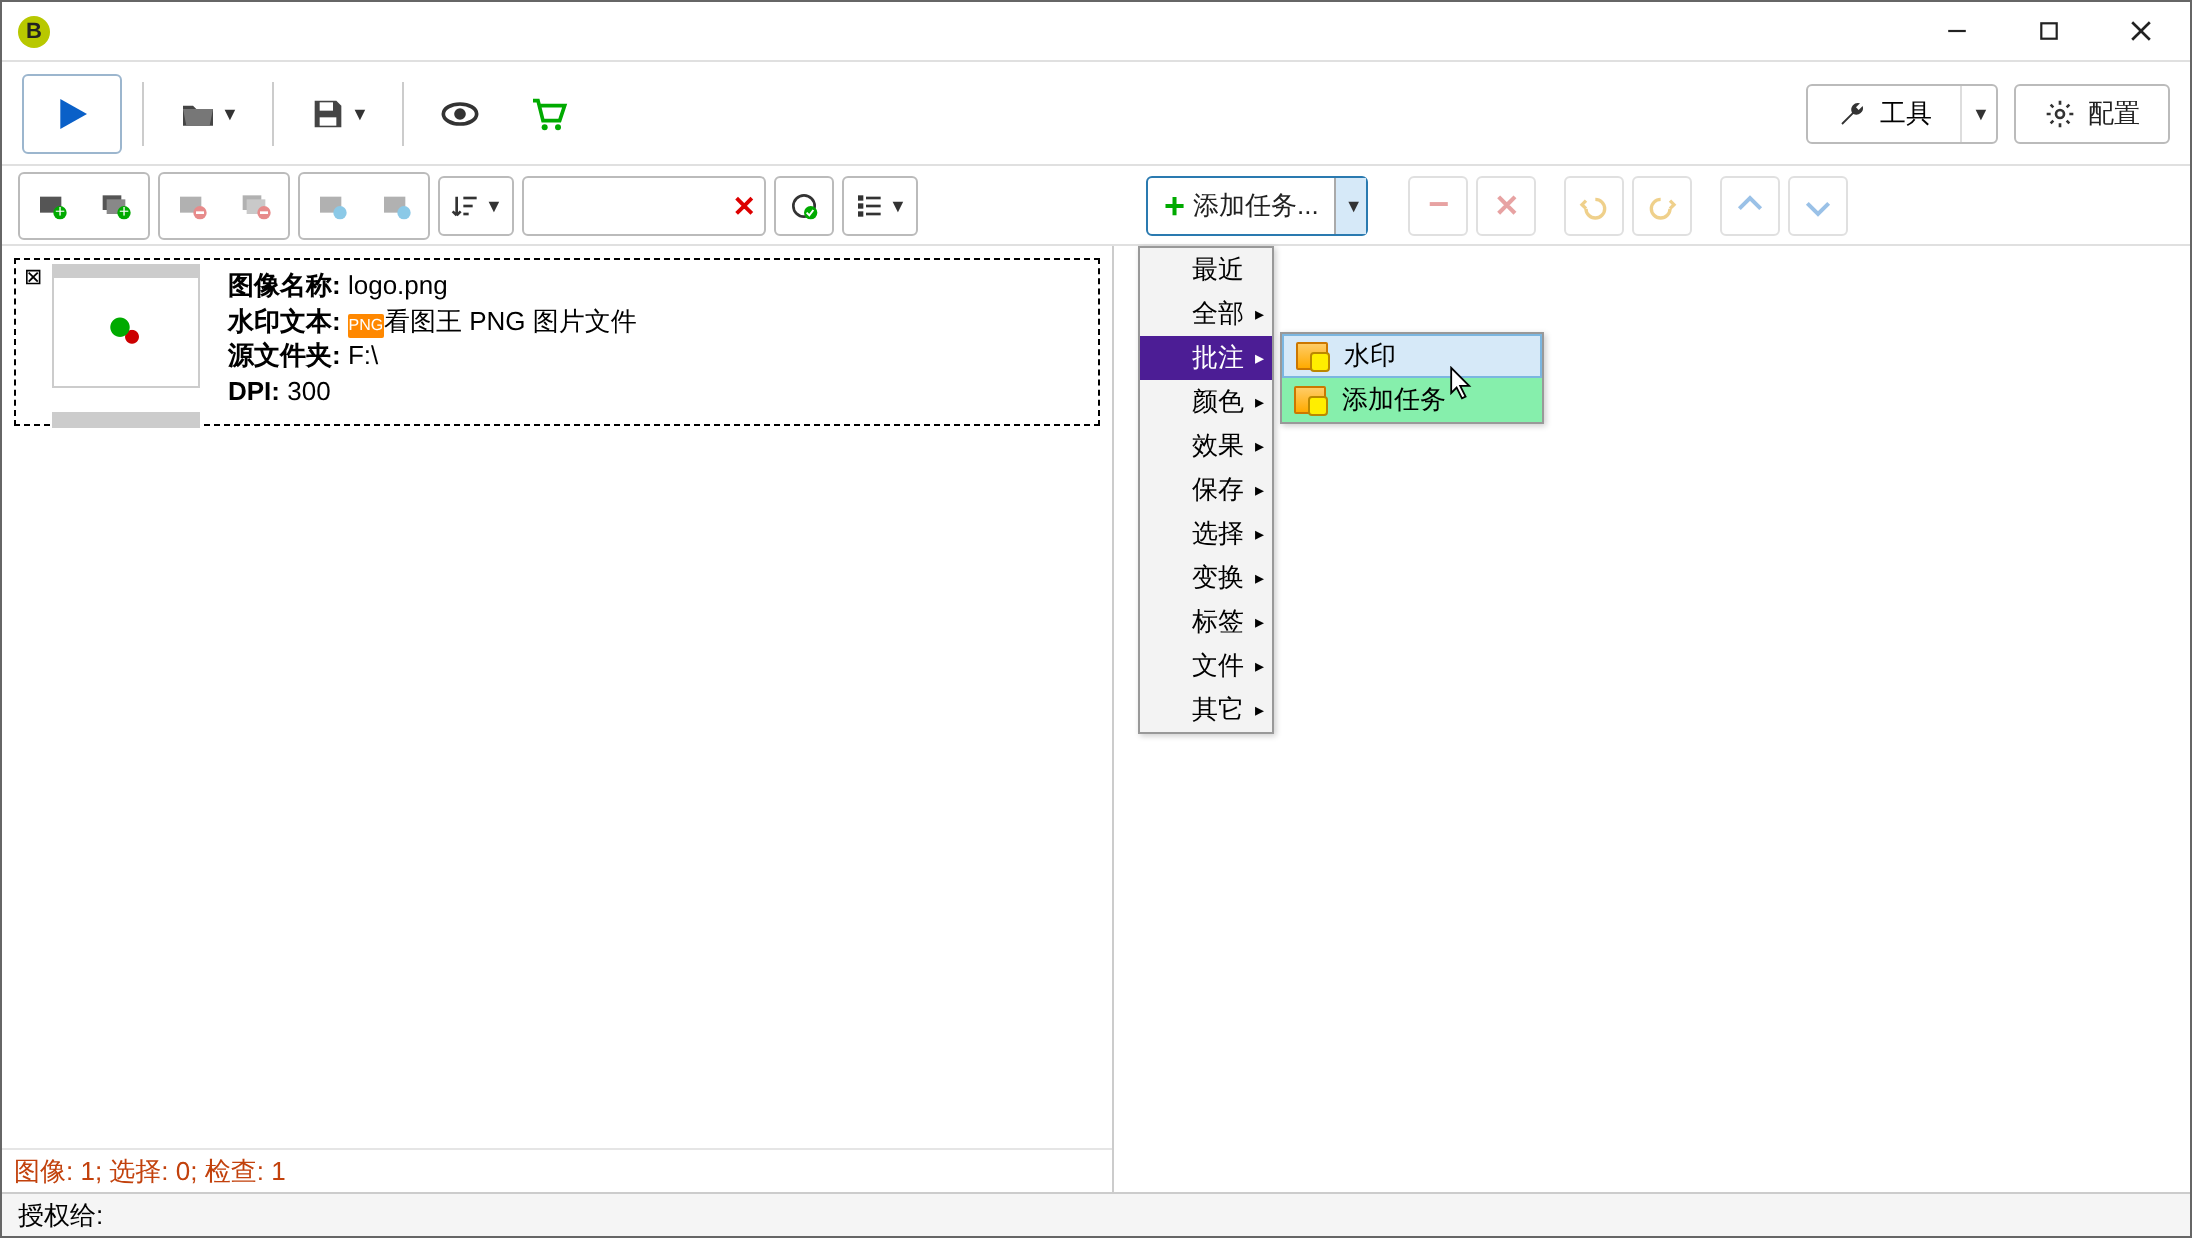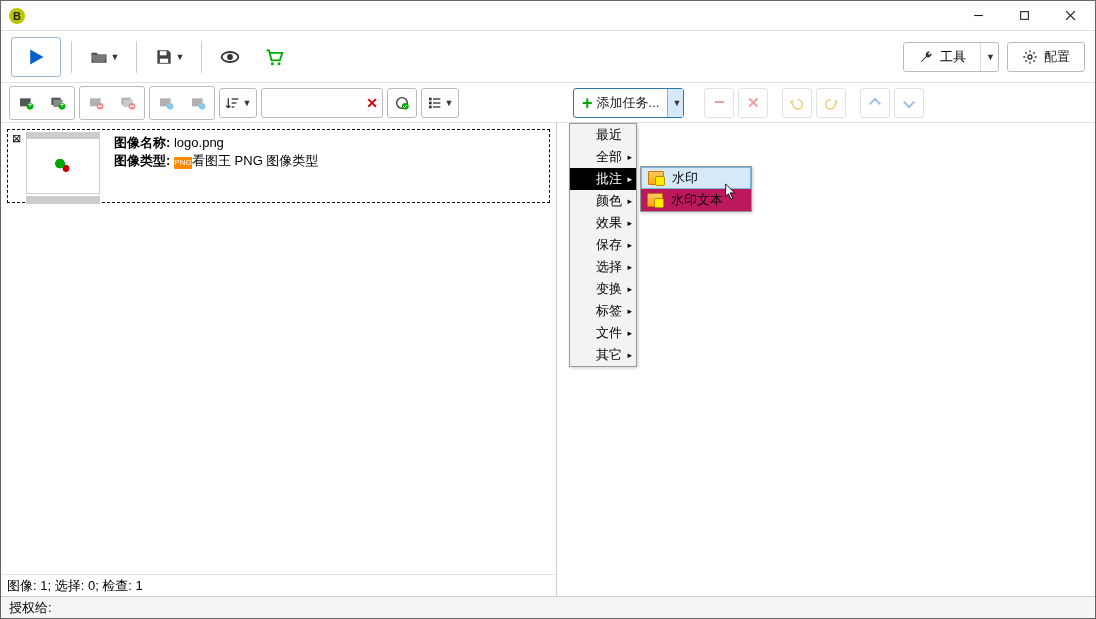--- a/index.html
+++ b/index.html
@@ -54,28 +54,28 @@
 .file-close { position:absolute; left:-2px; top:-2px; width:12px; height:12px; font-size:11px; }
 .thumb { width:74px; height:56px; margin-left:12px; margin-top:4px; border:1px solid #ccc; background:#fff; display:flex; align-items:center; justify-content:center; font-size:7px; color:#a33; text-align:center; position:relative; }
 .thumb-splat { width:30px; height:24px; background:radial-gradient(circle at 40% 40%, #0a0 0 20%, transparent 22%), radial-gradient(circle at 60% 60%, #c00 0 14%, transparent 16%); }
 .thumb-bottom { position:absolute; bottom:-10px; left:0; width:74px; height:8px; background:#ccc; }
 .thumb-top { position:absolute; top:-2px; left:12px; width:74px; height:8px; background:#ccc; }
 .file-meta div { line-height:1.35; }
 .meta-label { font-weight:bold; color:#000;margin-top:40px; }
 .meta-val { color:#000; }
 .png-icon { display:inline-flex; width:18px; height:12px; background:#f80; color:#fff; font-size:8px; align-items:center; justify-content:center; border-radius:1px; }
 
-.left-status { height:22px; padding: 2px 6px; color:#000000; border-top:1px solid #e5e5e5;}
+.left-status { height:22px; padding: 2px 6px; color:#c2410c; border-top:1px solid #e5e5e5;}
 
 
 .menu { position:absolute; top:0; left:12px; width: 68px; background:#f3f3f3; border:1px solid #999; box-shadow:1px 1px 3px rgba(0,0,0,0.2);text-align:right; }
 .menu-item { height:22px; display:flex; align-items:center; justify-content:flex-end; padding:0 14px 0 8px; position:relative; color:#000; }
 .menu-item .arrow { position:absolute; right:4px; font-size:9px; }
-.menu-item.selected { background:#000000; color:#fff; }
-.submenu { position:absolute; left:83px; top:43px; width:112px; background:#be185d; border:1px solid #999; box-shadow:1px 1px 3px rgba(0,0,0,0.2); }
+.menu-item.selected { background:#4c1d95; color:#fff; }
+.submenu { position:absolute; left:83px; top:43px; width:132px; background:#86efac; border:1px solid #999; box-shadow:1px 1px 3px rgba(0,0,0,0.2); }
 .sub-item { height:22px; display:flex; align-items:center; gap:8px; padding:0 8px 0 6px; color:#000; }
 .sub-item.hov { background:#d6e9f8; border:1px solid #7bb6e0; height:22px; }
 .sub-icon { width:16px; height:14px; background:linear-gradient(#fc6,#fa0); border:1px solid #c70; border-radius:1px; position:relative; }
 .sub-icon::after { content:""; position:absolute; right:-2px; bottom:-2px; width:8px; height:8px; background:#fe0; border:1px solid #b80; border-radius:2px; }
 .cursor { position:absolute; left:167px; top:60px; width:14px; height:18px; }
 
 
 .statusbar { height:22px; display:flex; align-items:center; border-top:1px solid #ccc; background:#f5f5f5; padding:0 8px; gap:6px; }
 .named-box { border:1px solid #bbb; border-radius:2px; padding:1px 10px; background:#fff; }
 .status-spacer { flex:1; }
@@ -303,21 +303,23 @@
         <div class="file-thumb-wrap">
           <div class="file-close">⊠</div>
           <div class="thumb-top"></div>
           <div class="thumb">
             <div class="thumb-splat"></div>
           </div>
           <div class="thumb-bottom" style="margin-left:12px"></div>
         </div>
         <div class="file-meta">
           <div><span class="meta-label">图像名称:</span> <span class="meta-val">logo.png</span></div>
-          <div><span class="meta-label">图像类型:</span> <span class="png-icon">PNG</span><span class="meta-val">看图王 PNG 图像类型</span></div>
+          <div><span class="meta-label">水印文本:</span> <span class="png-icon">PNG</span><span class="meta-val">看图王 PNG 图片文件</span></div>
+          <div><span class="meta-label">源文件夹:</span> <span class="meta-val">F:\</span></div>
+          <div><span class="meta-label">DPI:</span> <span class="meta-val">300</span></div>
         </div>
       </div>
     </div>
     <div class="left-status">图像: 1; 选择: 0; 检查: 1</div>
   </div>
 
   <div class="right-pane">
     <div class="menu">
       <div class="menu-item">
           <span>最近</span>
@@ -363,21 +365,21 @@
           <span class="arrow">▸</span>
         </div>
     </div>
     <div class="submenu">
       <div class="sub-item hov">
         <span class="sub-icon"></span>
         <span>水印</span>
       </div>
       <div class="sub-item">
         <span class="sub-icon"></span>
-        <span>水印文本</span>
+        <span>添加任务</span>
       </div>
     </div>
     <svg class="cursor" viewBox="0 0 14 20">
       <path d="M1 1l0 14 3-3 3 6 2-1-3-6 5 0z" fill="#fff" stroke="#000" stroke-width="1"></path>
     </svg>
   </div>
 </div>
 
 <div class="statusbar">
   <span>授权给:</span>

